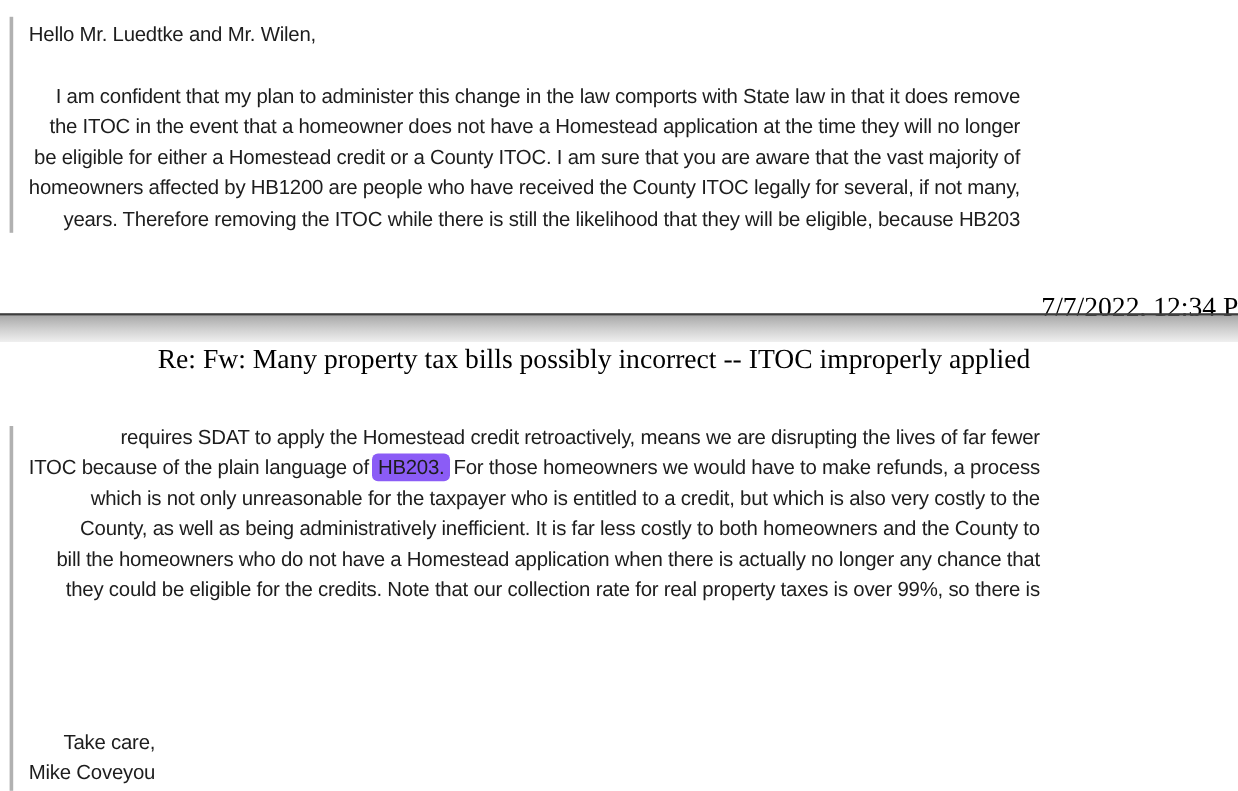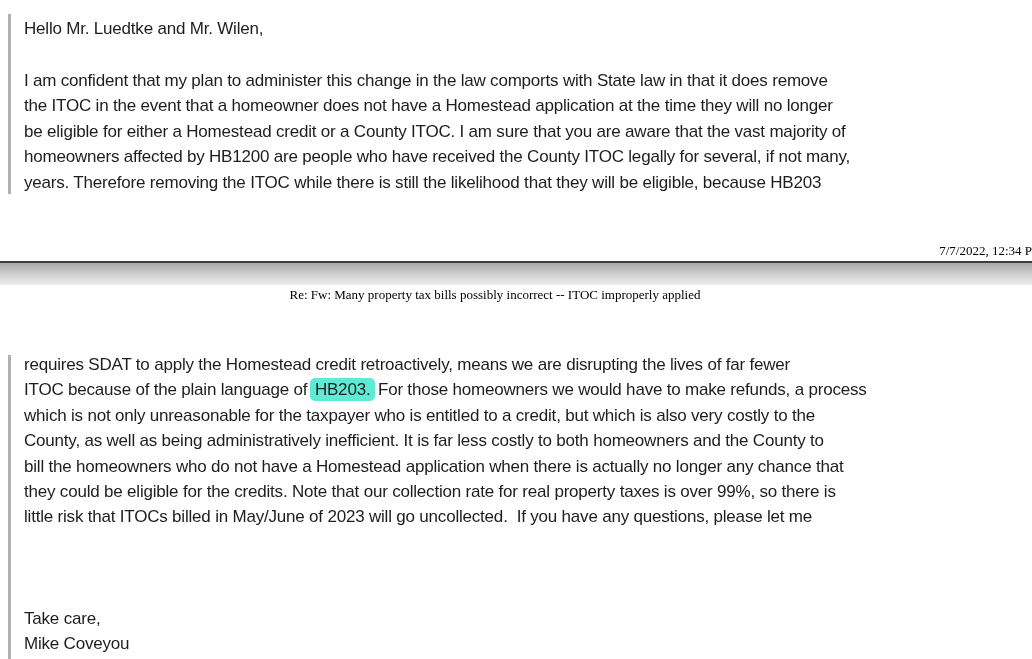--- a/index.html
+++ b/index.html
@@ -11,24 +11,24 @@
     font-family:"Liberation Sans", sans-serif;
   }
   .sans {
     font-size:17px;
     line-height:25.4px;
     letter-spacing:-0.2px;
     color:#1d1d1d;
   }
   .serif {
     font-family:"Liberation Serif", serif;
-    font-size:13px;
+    font-size:23px;
     color:#000000;
   }
-  .line { white-space:pre; }
+  .line { white-space:pre;text-align:right; }
   .quote-bar {
     position:absolute;
     left:8px;
     width:3px;
     background:#b1b1b1;
   }
   #quote-bar-1 { top:14px;  height:180px; }
   #quote-bar-2 { top:355px; height:304px; }
   #greeting  { position:absolute; left:24px; top:16px; }
   #para1     { position:absolute; left:24px; top:68px; }
@@ -45,21 +45,21 @@
     position:absolute;
     top:287px; left:0;
     width:1032px;
     text-align:center;
     transform:translateX(-21px);
     white-space:pre;
   }
   #para2   { position:absolute; left:24px; top:352px; }
   #signoff { position:absolute; left:24px; top:606px; }
   .hl {
-    background:#5eead4;
+    background:#8b5cf6;
     border-radius:5px;
     padding:2px 5px;
     margin:0 -2px;
   }
 </style>
 </head>
 <body>
 
 <div class="quote-bar" id="quote-bar-1"></div>
 
@@ -83,19 +83,18 @@
 
 <div class="quote-bar" id="quote-bar-2"></div>
 
 <div class="sans" id="para2">
   <div class="line">requires SDAT to apply the Homestead credit retroactively, means we are disrupting the lives of far fewer</div>
   <div class="line"><span>ITOC because of the plain language of </span><span class="hl">HB203.</span><span> For those homeowners we would have to make refunds, a process</span></div>
   <div class="line">which is not only unreasonable for the taxpayer who is entitled to a credit, but which is also very costly to the</div>
   <div class="line">County, as well as being administratively inefficient. It is far less costly to both homeowners and the County to</div>
   <div class="line">bill the homeowners who do not have a Homestead application when there is actually no longer any chance that</div>
   <div class="line">they could be eligible for the credits. Note that our collection rate for real property taxes is over 99%, so there is</div>
-  <div class="line">little risk that ITOCs billed in May/June of 2023 will go uncollected.  If you have any questions, please let me</div>
 </div>
 
 <div class="sans" id="signoff">
   <div class="line">Take care,</div>
   <div class="line">Mike Coveyou</div>
 </div>
 
 </body></html>

